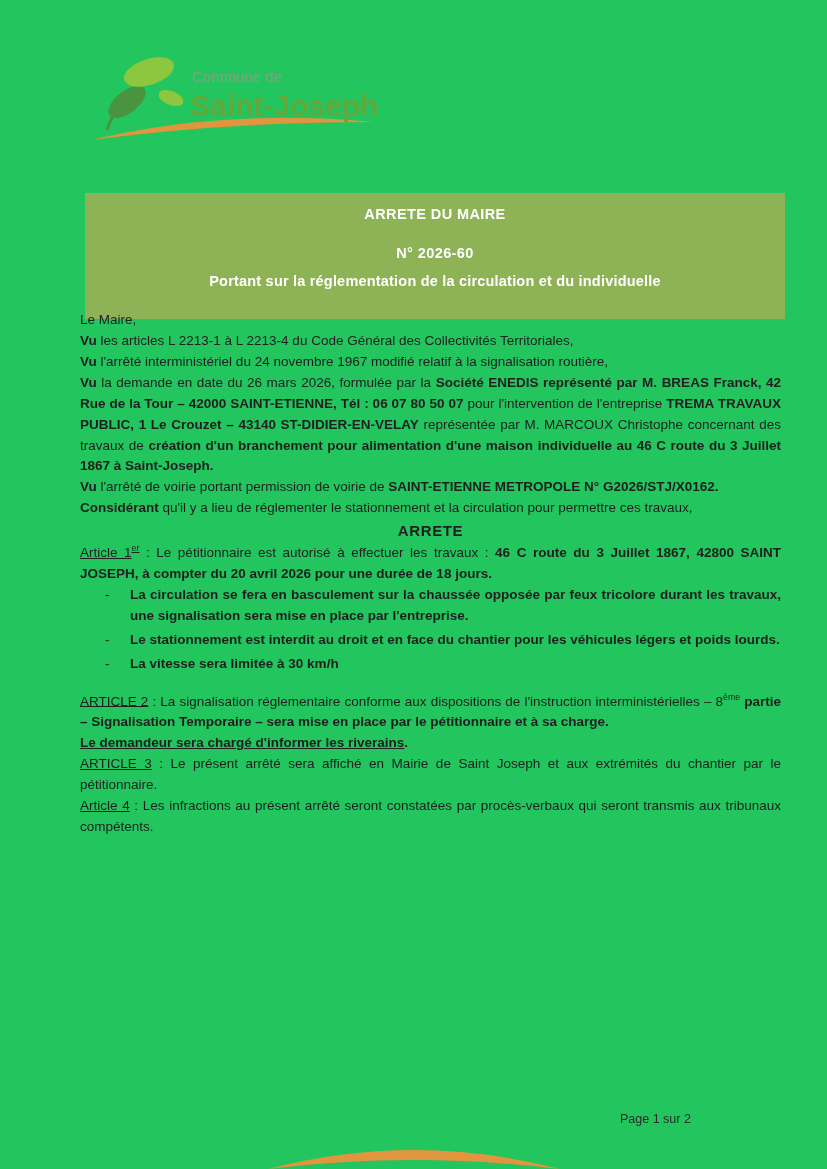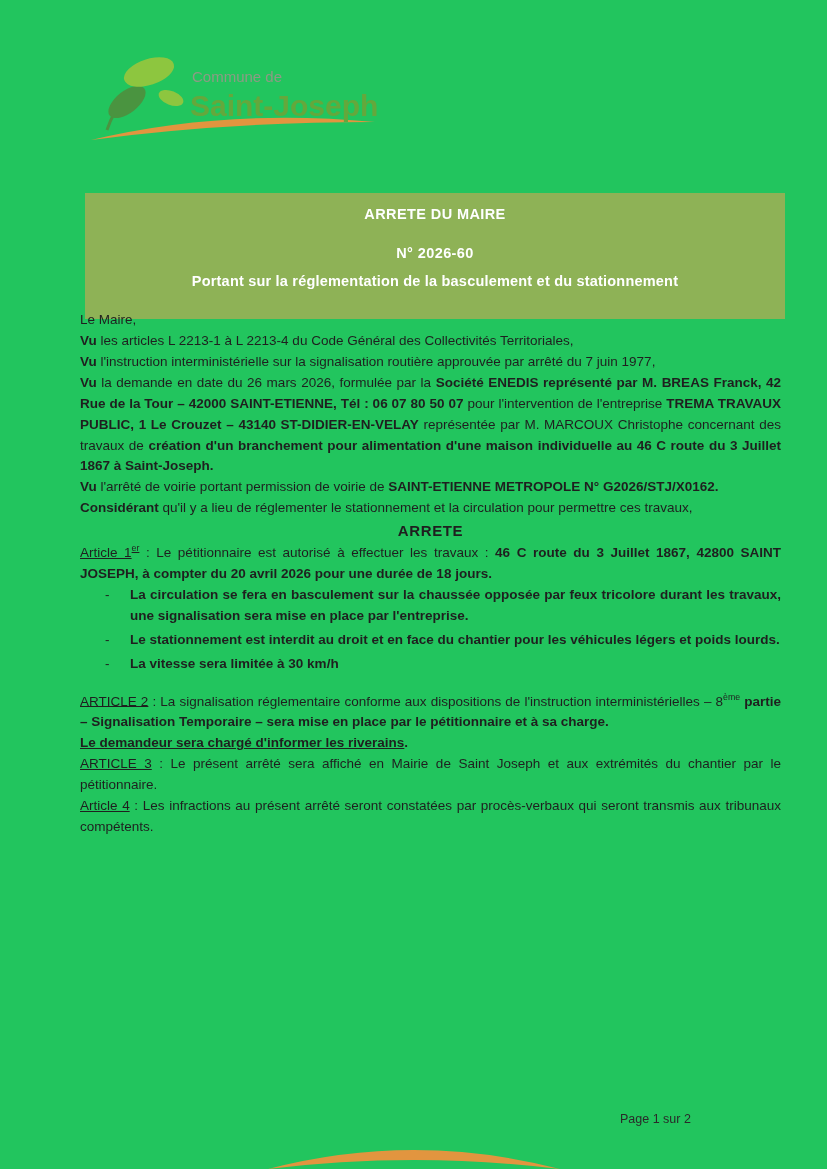--- a/index.html
+++ b/index.html
@@ -97,28 +97,28 @@
       <ellipse cx="86" cy="48" rx="13" ry="7" transform="rotate(22 86 48)" fill="#8dc63f"></ellipse>
 
       <text x="107" y="32" font-size="15" fill="#8d9b85">Commune de</text>
       <text x="105" y="66" font-size="30" font-weight="600" fill="#64a83c">Saint-Joseph</text>
     </svg>
   </div>
 
   <div class="header-box">
     <div class="hline1">ARRETE DU MAIRE</div>
     <div class="hline2">N° 2026-60</div>
-    <div class="hline3">Portant sur la réglementation de la basculement et du stationnement</div>
+    <div class="hline3">Portant sur la réglementation de la circulation et du individuelle</div>
   </div>
 
   <div class="doc-body">
     <p class="salutation">Le Maire,</p>
 
     <p><span style="font-weight: 700;">Vu</span><span> les articles L 2213-1 à L 2213-4 du Code Général des Collectivités Territoriales,</span></p>
-    <p><span style="font-weight: 700;">Vu</span><span> l'instruction interministérielle sur la signalisation routière approuvée par arrêté du 7 juin 1977,</span></p>
+    <p><span style="font-weight: 700;">Vu</span><span> l'arrêté interministériel du 24 novembre 1967 modifié relatif à la signalisation routière,</span></p>
     <p class="justify"><span style="font-weight: 700;">Vu</span><span> la demande en date du 26 mars 2026, formulée par la </span><span style="font-weight: 700;">Société ENEDIS représenté par M. BREAS Franck, 42 Rue de la Tour – 42000 SAINT-ETIENNE, Tél : 06 07 80 50 07</span><span> pour l'intervention de l'entreprise </span><span style="font-weight: 700;">TREMA TRAVAUX PUBLIC, 1 Le Crouzet – 43140 ST-DIDIER-EN-VELAY</span><span> représentée par M. MARCOUX Christophe concernant des travaux de </span><span style="font-weight: 700;">création d'un branchement pour alimentation d'une maison individuelle au 46 C route du 3 Juillet 1867 à Saint-Joseph.</span></p>
     <p><span style="font-weight: 700;">Vu</span><span> l'arrêté de voirie portant permission de voirie de </span><span style="font-weight: 700;">SAINT-ETIENNE METROPOLE N° G2026/STJ/X0162.</span></p>
     <p><span style="font-weight: 700;">Considérant</span><span> qu'il y a lieu de réglementer le stationnement et la circulation pour permettre ces travaux,</span></p>
 
     <p class="arrete-heading">ARRETE</p>
 
     <p class="justify para1"><span style="text-decoration: underline;">Article 1</span><span style="text-decoration: underline; vertical-align: super; font-size: 0.65em;">er</span><span> : Le pétitionnaire est autorisé à effectuer les travaux : </span><span style="font-weight: 700;">46 C route du 3 Juillet 1867, 42800 SAINT JOSEPH, à compter du 20 avril 2026 pour une durée de 18 jours.</span></p>
 
     <ul class="bullet-list">
       <li>

